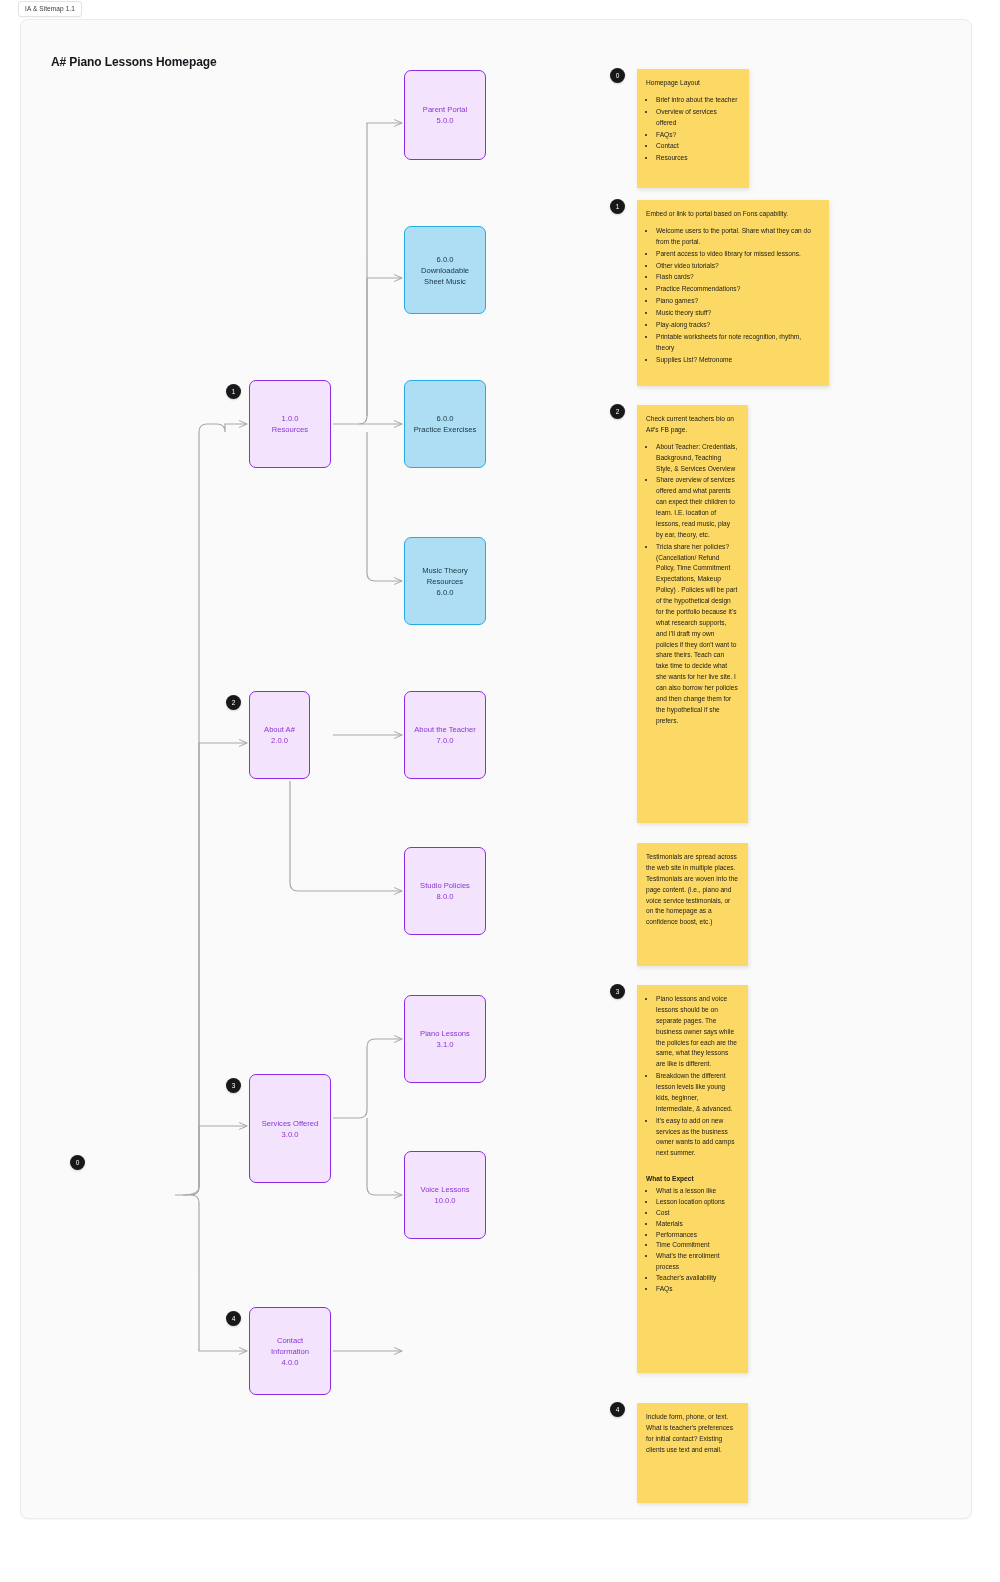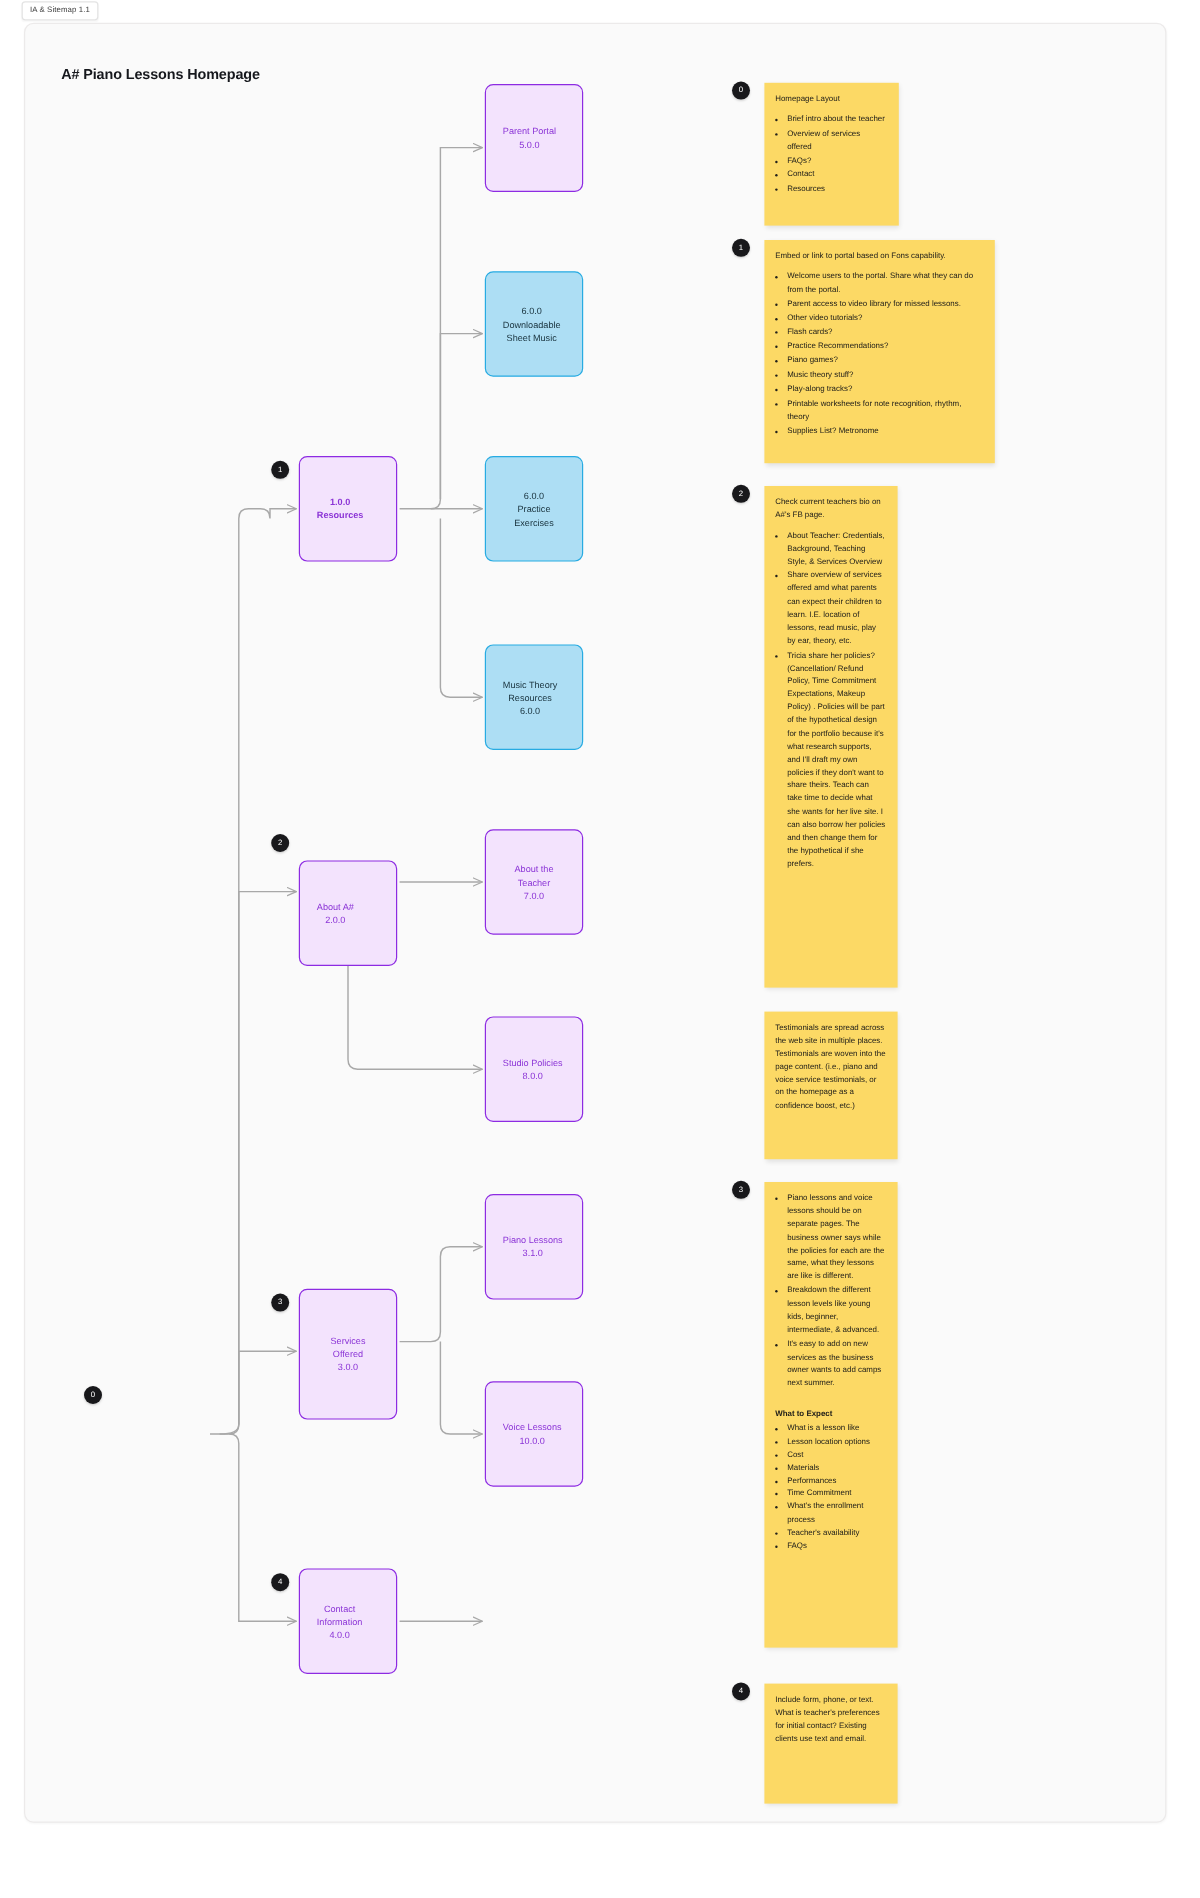--- a/index.html
+++ b/index.html
@@ -44,25 +44,25 @@
     letter-spacing: -.1px;
   }
 
   
   .wires { position: absolute; left:0; top:0; width: 952px; height: 1500px; pointer-events: none; }
 
   
   .node {
     position: absolute;
     border-radius: 7px;
-    display: flex; align-items: center; 
+    display: flex; align-items: center; justify-content: center;
     text-align: center;
     font-size: 7.6px;
     line-height: 1.45;
-    padding: 4px 14px;
+    padding: 4px 0;
   }
   .node .lbl { white-space: pre-line; }
   .node.purple {
     background: #f3e3fd;
     border: 1.6px solid #8d2be2;
     color: #8b34d6;
   }
   .node.blue {
     background: #addef4;
     border: 1.6px solid #27abe2;
@@ -148,37 +148,37 @@
       <span class="lbl">Parent Portal
 5.0.0</span>
       </div>
 
     <div class="node blue" style="left:383px;top:206px;width:82px;height:88px;">
       <span class="lbl">6.0.0
 Downloadable
 Sheet Music</span>
       </div>
 
-    <div class="node purple" style="left:228px;top:360px;width:82px;height:88px;font-weight:bold;">
+    <div class="node purple" style="left:228px;top:360px;width:82px;height:88px;">
       <span class="lbl">1.0.0
 Resources</span>
       </div>
 
     <div class="node blue" style="left:383px;top:360px;width:82px;height:88px;">
       <span class="lbl">6.0.0
 Practice Exercises</span>
       </div>
 
     <div class="node blue" style="left:383px;top:517px;width:82px;height:88px;">
       <span class="lbl">Music Theory
 Resources
 6.0.0</span>
       </div>
 
-    <div class="node purple" style="left:228px;top:697px;width:82px;height:88px;">
+    <div class="node purple" style="left:228px;top:671px;width:61px;height:88px;">
       <span class="lbl">About A#
 2.0.0</span>
       </div>
 
     <div class="node purple" style="left:383px;top:671px;width:82px;height:88px;">
       <span class="lbl">About the Teacher
 7.0.0</span>
       </div>
 
     <div class="node purple" style="left:383px;top:827px;width:82px;height:88px;">

